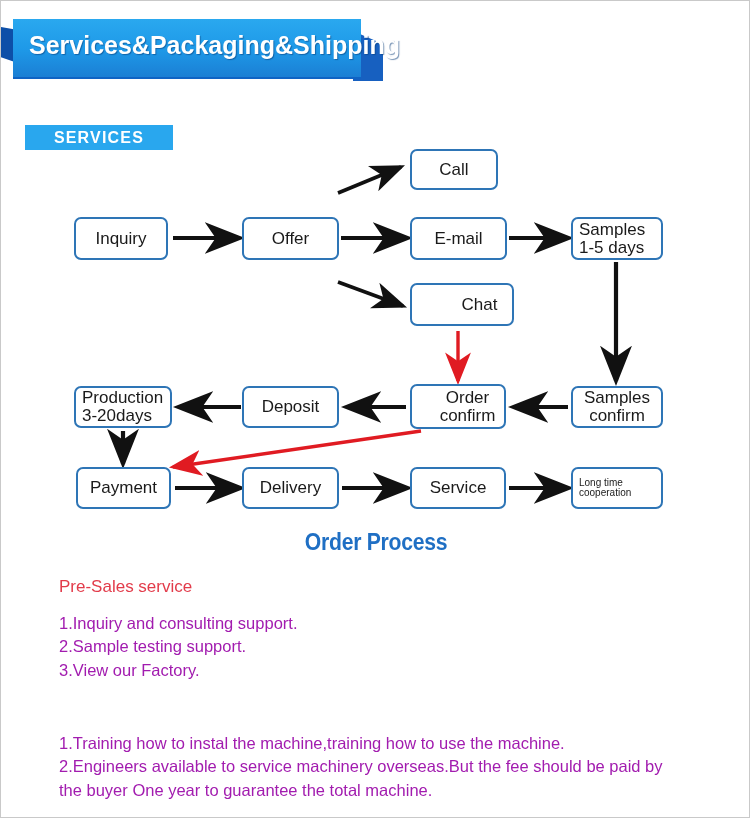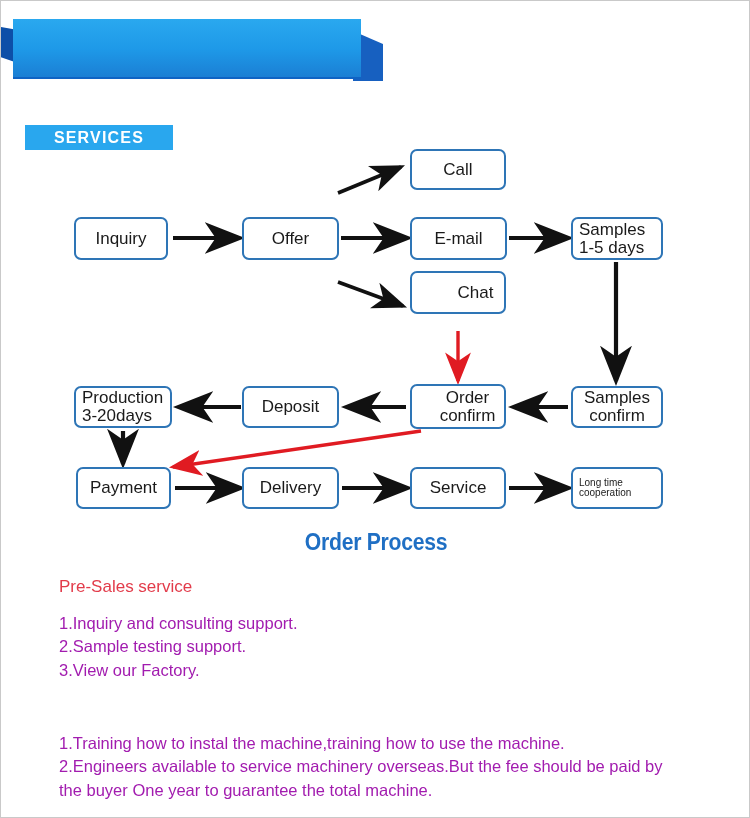--- a/index.html
+++ b/index.html
@@ -176,20 +176,21 @@
 </head>
 <body>
 
 <div id="page">
 
   <div id="banner">
     <div class="banner-fold"></div>
     <div class="banner-tail"></div>
     <div class="banner-shadow"></div>
     <div class="banner-body"></div>
+    <div id="banner-title">Services&amp;Packaging&amp;Shipping</div>
   </div>
 
   <div id="services-tag">
     <div id="services-tag-label">SERVICES</div>
   </div>
 
   <div id="flow">
 
     <svg id="flow-svg" viewBox="0 0 750 560">
       <defs>
@@ -231,27 +232,27 @@
 
       <line x1="508" y1="487" x2="568" y2="487" stroke="#111111" stroke-width="4.2" marker-end="url(#ahBlack)"></line>
     </svg>
 
     <div class="node" style="left:73px;  top:216px; width:94px;  height:43px;">
       <span class="node-label">Inquiry</span>
     </div>
     <div class="node" style="left:241px; top:216px; width:97px;  height:43px;">
       <span class="node-label">Offer</span>
     </div>
-    <div class="node" style="left:409px; top:148px; width:96px;  height:41px;">
+    <div class="node" style="left:409px; top:148px; width:88px;  height:41px;">
       <span class="node-label">Call</span>
     </div>
     <div class="node" style="left:409px; top:216px; width:97px;  height:43px;">
       <span class="node-label">E-mail</span>
     </div>
-    <div class="node" style="left:409px; top:270px; width:96px;  height:43px;padding-left:35px;">
+    <div class="node" style="left:409px; top:282px; width:104px;  height:43px;padding-left:35px;">
       <span class="node-label">Chat</span>
     </div>
     <div class="node" style="left:570px; top:216px; width:92px;  height:43px;">
       <span class="node-label left">Samples
 1-5 days</span>
     </div>
 
     <div class="node" style="left:73px;  top:385px; width:98px;  height:42px;">
       <span class="node-label left">Production
 3-20days</span>

